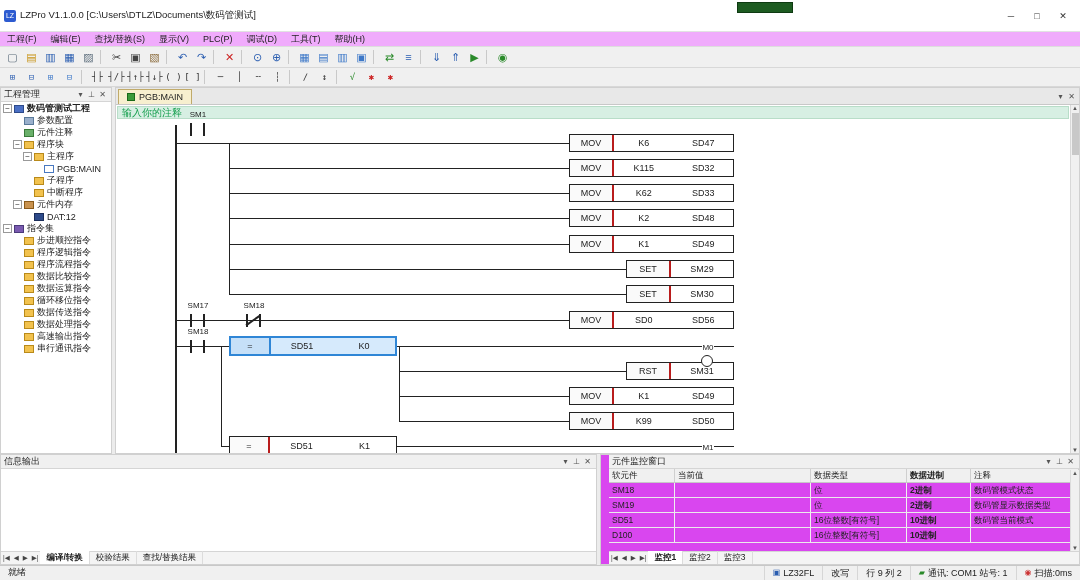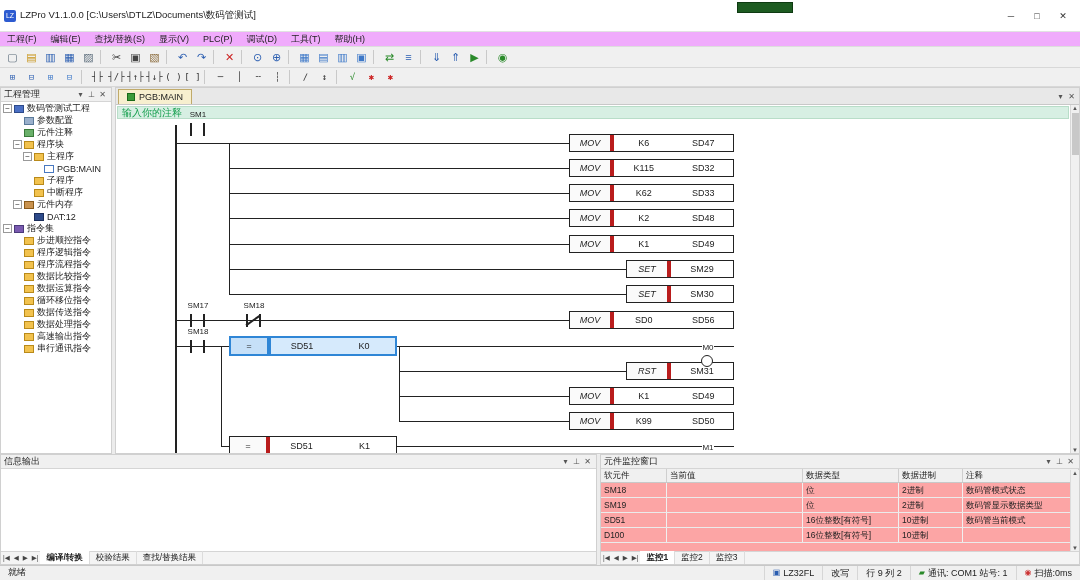--- a/index.html
+++ b/index.html
@@ -44,21 +44,21 @@
   .expm::after { content:"−"; }
   .t-ic { flex:none; width:10px; height:8px; margin-right:3px; }
   .ic-project { background:#4a6fc4; border:1px solid #2d4a8a; }
   .ic-param   { background:#9ab0cc; border:1px solid #5a7a9a; }
   .ic-comment { background:#6ab06a; border:1px solid #3a7a3a; }
   .ic-folder  { background:#f2c24e; border:1px solid #b98a1a; }
   .ic-doc     { background:#ffffff; border:1px solid #4878c0; }
   .ic-mem     { background:#c9924e; border:1px solid #8a5a1a; }
   .ic-dat     { background:#2d4a8a; border:1px solid #1a2d5a; }
   .ic-lib     { background:#7a5ab0; border:1px solid #4a3a7a; }
-  .bold { font-weight:normal; }
+  .bold { font-weight:bold; }
 
   
   .editor { flex:1; position:relative; background:#fff; border:1px solid #d0d0d0; }
   .etabbar { position:absolute; left:0; top:0; right:0; height:17px; background:#e8e8e8; border-bottom:1px solid #c8c8c8; display:flex; align-items:flex-end; padding:0 2px; }
   .etab { height:15px; background:#f7efcf; border:1px solid #c0aa6a; border-bottom:none; display:flex; align-items:center; padding:0 8px; gap:4px; }
   .etab-ic { width:8px; height:8px; background:#3a9a3a; border:1px solid #1a6a1a; }
   .etabbtns { margin-left:auto; display:flex; align-items:center; height:15px; }
   .canvas { position:absolute; left:0; top:17px; right:9px; bottom:0; background:#fff; overflow:hidden; }
   .vscroll { position:absolute; right:0; top:17px; bottom:0; width:9px; background:#f0f0f0; border-left:1px solid #d8d8d8; display:flex; flex-direction:column; align-items:center; font-size:6px; color:#555; }
   .vthumb { width:7px; height:42px; background:#c8c8c8; margin-top:2px; }
@@ -68,46 +68,46 @@
   .cmtbar { position:absolute; left:1px; right:1px; top:1px; height:13px; background:#d7efe3; border:1px solid #b8ddc8; color:#18a050; font-size:10px; line-height:11px; padding-left:4px; }
   .hl { position:absolute; height:1px; background:#222; }
   .vl { position:absolute; width:1px; background:#222; }
   .bus { position:absolute; left:59px; top:20px; width:2px; height:330px; background:#222; }
   .contact { position:absolute; width:44px; height:34px; }
   .clabel { position:absolute; top:2px; left:0; width:44px; text-align:center; font-size:8px; }
   .cbar { position:absolute; top:15px; width:2px; height:13px; background:#222; }
   .cb1 { left:14px; } .cb2 { left:27px; }
   .slash { position:absolute; left:20px; top:13px; width:2px; height:17px; background:#222; transform:rotate(55deg); }
   .ibox { position:absolute; height:18px; display:flex; border:1px solid #222; background:#fff; align-items:stretch; }
-  .opc { width:44px; border-right:4px solid #b91c1c; display:flex; align-items:center; justify-content:center; background:#fafafa;font-style:italic; }
+  .opc { width:44px; border-right:2px solid #b91c1c; display:flex; align-items:center; justify-content:center; background:#fafafa; }
   .oper { flex:1; display:flex; align-items:center; justify-content:center; }
   .cmp { height:20px; }
   .cmp .opc { width:40px; }
   .sel { border:2px solid #2f86d6; background:#d6eafc; }
   .sel .opc { background:#c6e0f8; border-right-color:#2f86d6; }
   .sel .oper { background:#d6eafc; }
   .coil { position:absolute; width:44px; height:34px;margin-top:16px; }
   .kring { position:absolute; left:15px; top:14px; width:12px; height:12px; border:1.5px solid #222; border-radius:50%; background:#fff; }
 
   
   .bottom { height:114px; display:flex; }
   .infopanel { width:597px; background:#fdba74; border:1px solid #d0d0d0; display:flex; flex-direction:column; }
-  .monpanel { flex:1; background:#fca5a5; border:1px solid #d0d0d0; display:flex; flex-direction:column; position:relative; }
+  .monpanel { flex:1; background:#d946ef; border:1px solid #d0d0d0; display:flex; flex-direction:column; position:relative;padding-left:8px; }
   .pbody { flex:1; background:#fff; }
   .ptabs { height:13px; background:#f4f4f4; border-top:1px solid #d5d5d5; display:flex; align-items:center; font-size:8.5px; flex:none; }
   .tnav { font-size:6.5px; padding:0 2px; color:#444; }
   .ptab { padding:0 6px; border-right:1px solid #dcdcdc; height:13px; line-height:12px; }
   .ptab.active { background:#fff; font-weight:bold; }
 
   
   .mth { display:flex; height:14px; background:#f0f0f0; border-bottom:1px solid #c8c8c8; font-size:8.5px; flex:none; }
   .mth > div { border-right:1px solid #cfcfcf; padding-left:3px; line-height:13px; overflow:hidden; }
   .mtr { display:flex; height:15px; border-bottom:1px solid #ebebeb; font-size:8.5px; }
   .mtr > div { border-right:1px solid #f0f0f0; padding-left:3px; line-height:14px; overflow:hidden; white-space:nowrap; }
-  .c-dev { width:66px; } .c-val { width:136px; } .c-type { width:96px; } .c-base { width:64px; } .c-note { flex:1; }
+  .c-dev { width:66px; } .c-val { width:136px; } .c-type { width:96px; } .c-base { width:64px;font-weight:bold; } .c-note { flex:1; }
   .mtbody { flex:1; overflow:hidden; }
   .monscroll { position:absolute; right:0; top:15px; bottom:13px; width:9px; background:#f0f0f0; border-left:1px solid #dcdcdc; display:flex; flex-direction:column; align-items:center; font-size:6px; color:#555; }
 
   
   .statusbar { height:15px; background:#f0f0f0; border-top:1px solid #c8c8c8; display:flex; align-items:center; }
   .sready { padding:0 8px; }
   .sseg { border-left:1px solid #d6d6d6; padding:0 8px; display:flex; align-items:center; gap:3px; height:100%; line-height:14px; }
   .seg-ic { font-size:8px; }
 </style>
 </head>

